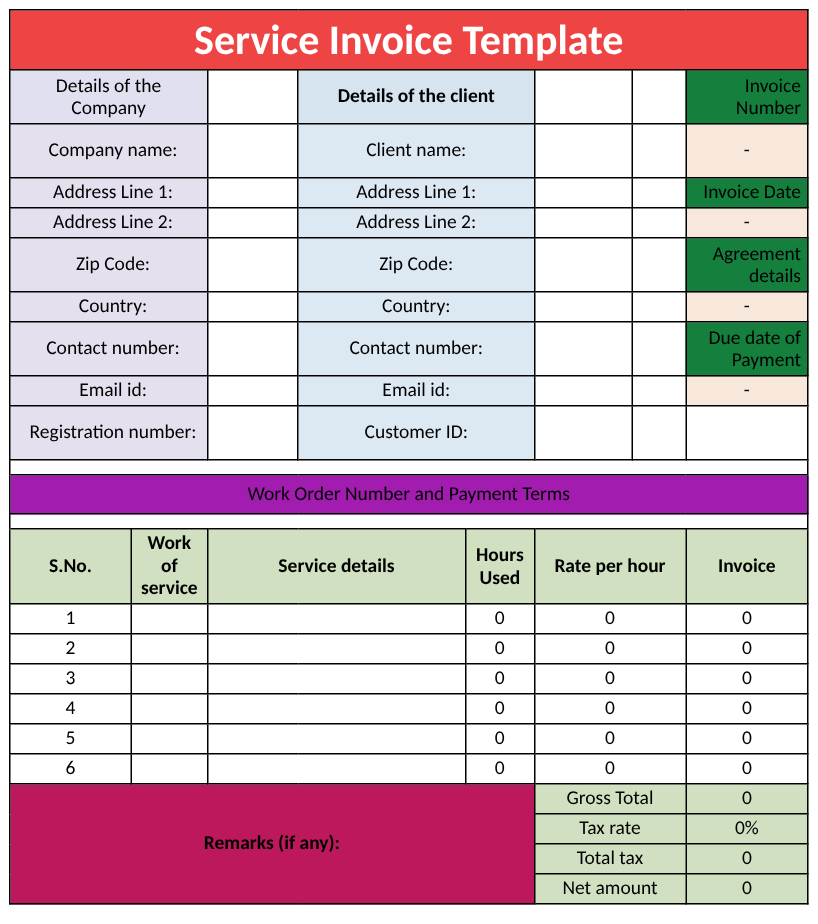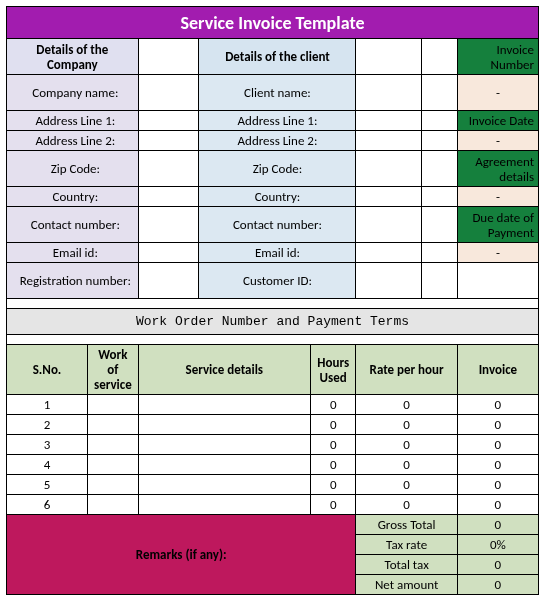--- a/index.html
+++ b/index.html
@@ -17,34 +17,34 @@
     table-layout: fixed;
   }
   td, th {
     border: 1px solid #000;
     padding: 2px 4px;
     text-align: center;
     vertical-align: middle;
     height: 20px;
   }
   .title-row {
-    background: #a21caf;
+    background: #ef4444;
     color: #fff;
     font-weight: bold;
-    font-size: 18px;
+    font-size: 28px;
     height: 32px;
   }
-  .hdr-company { background: #e0e0f0; font-weight: bold; }
+  .hdr-company { background: #e0e0f0; font-weight: normal; }
   .hdr-client { background: #d6e4f0; font-weight: bold; margin-left: 40px; }
   .hdr-inv { background: #15803d; font-weight: normal; text-align: right; }
   .lbl-company { background: #e4e0ee; padding-left: 10px; }
   .lbl-client { background: #dce8f2; }
   .val-inv { background: #f8e8dc; }
   .val-blank { background: #fff; }
-  .wo-row { background: #e5e5e5; font-weight: normal; height: 26px; font-family: Liberation Mono, monospace; }
+  .wo-row { background: #a21caf; font-weight: normal; height: 26px; }
   .svc-hdr { background: #d0e0c0; font-weight: bold; margin-left: 25px; }
   .svc-cell { background: #fff; }
   .tot-lbl { background: #d0e0c0; }
   .tot-val { background: #d0e0c0; }
   .remarks { font-weight: bold; background: #be185d; }
   .tall { height: 36px; }
   .spacer td { border-left:1px solid #000; border-right:1px solid #000; border-top:none; border-bottom:none; height:10px; background:#fff; }
   .spacer td:first-child { border-left:1px solid #000; }
   .spacer td:last-child { border-right:1px solid #000; }
 </style>

